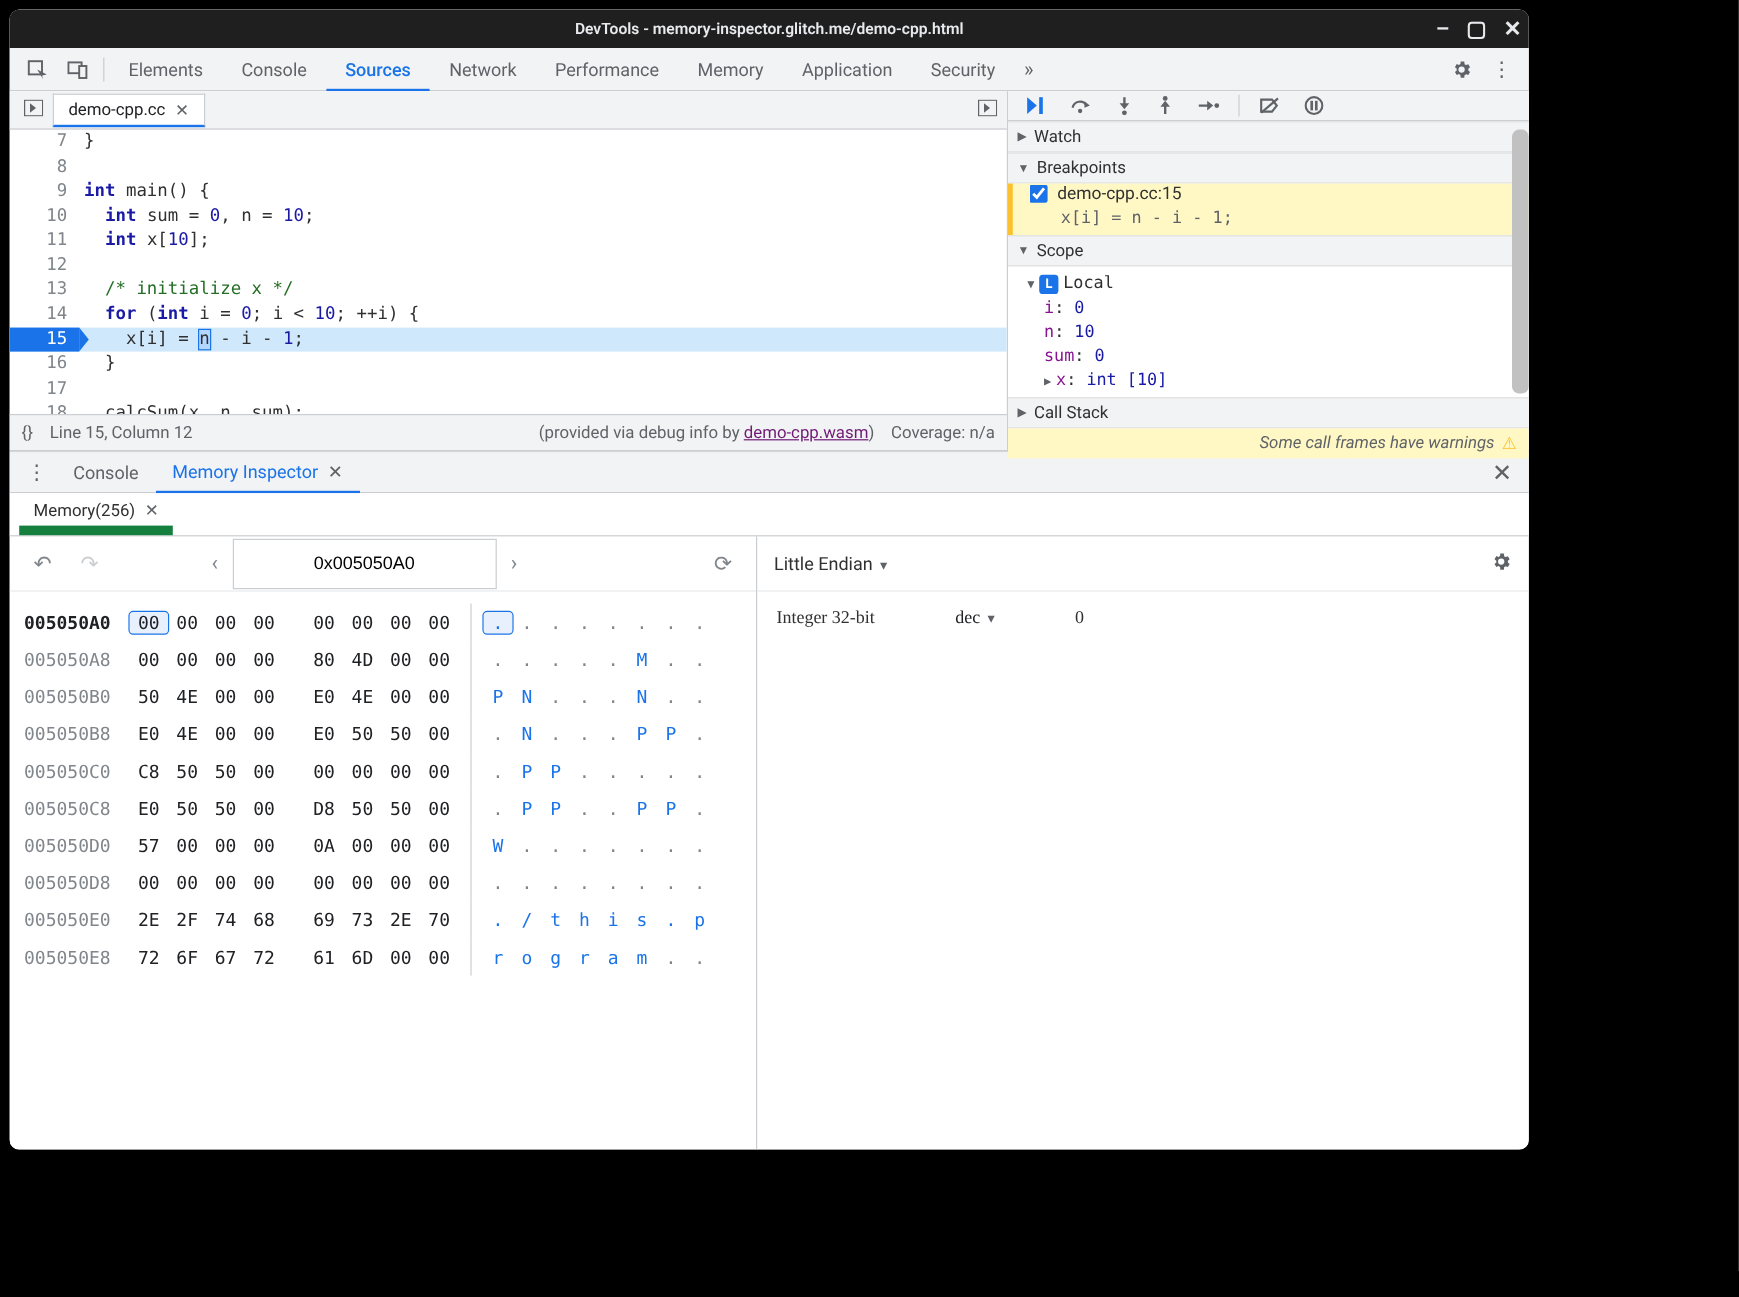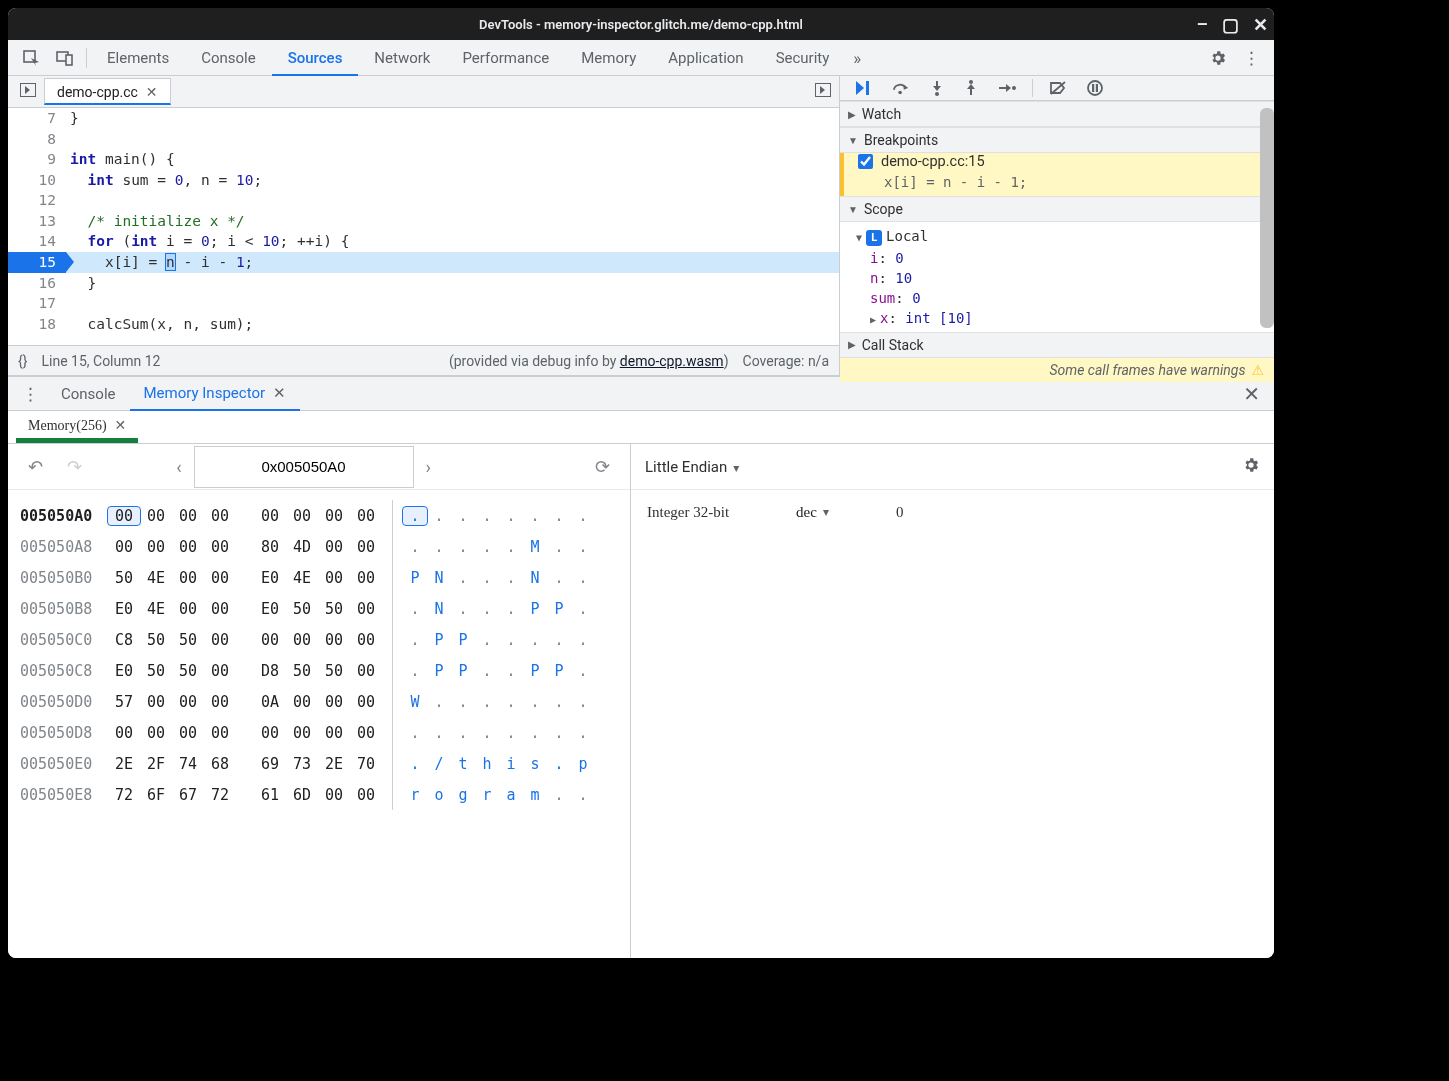--- a/index.html
+++ b/index.html
@@ -159,21 +159,21 @@
     height: 30px;
     display: flex;
     align-items: center;
     padding: 0 10px;
     font-size: 14px;
     color: #5f6368;
     gap: 14px;
   }
   .editor-status .lbl { color: #5f6368; }
   .editor-status .spacer { flex:1; }
-  .editor-status a { color: #0f172a; text-decoration: underline; }
+  .editor-status a { color: #701a75; text-decoration: underline; }
 
   
   .debug-pane {
     width: 434px;
     display: flex;
     flex-direction: column;
     background: #fff;
     position: relative;
   }
   .debug-toolbar {
@@ -253,22 +253,22 @@
   .drawer-tabs .dtab { padding:0 14px; height:34px; line-height:34px; font-size:15px; color:#5f6368;}
   .drawer-tabs .dtab.active { color:#1a73e8; border-bottom:2px solid #1a73e8; display:flex; align-items:center; gap:8px;}
   .drawer-tabs .spacer{flex:1;}
   .drawer-tabs .close{ color:#5f6368; font-size:20px; padding:0 8px;}
 
   .mem-tab-row{
     background:#fff; border-bottom:1px solid #cacdd1;
     display:flex; align-items:center; padding-left:8px;
   }
   .mem-tab{
-    padding:6px 12px 4px 12px; border-bottom:5px solid #15803d;
-    font-size:14px; display:flex; align-items:center; gap:8px;font-family:Liberation Serif, serif;
+    padding:6px 12px 4px 12px; border-bottom:8px solid #15803d;
+    font-size:14px; display:flex; align-items:center; gap:8px;
   }
 
   .mem-split{ flex:1; display:flex; }
   .hex-pane{
     width:623px; border-right:1px solid #cacdd1;
     display:flex; flex-direction:column;
   }
   .hex-toolbar{
     height:46px; display:flex; align-items:center; gap:8px;
     padding:0 12px; border-bottom:1px solid #e8eaed;
@@ -389,20 +389,24 @@
             <div class="gutter">8</div>
             <div class="code-text"></div>
           </div>
           <div class="code-line">
             <div class="gutter">9</div>
             <div class="code-text"><span class="kw">int</span> main() {</div>
           </div>
           <div class="code-line">
             <div class="gutter">10</div>
             <div class="code-text">  <span class="kw">int</span> sum = <span class="num">0</span>, n = <span class="num">10</span>;</div>
+          </div>
+          <div class="code-line">
+            <div class="gutter">11</div>
+            <div class="code-text">  <span class="kw">int</span> x[<span class="num">10</span>];</div>
           </div>
           <div class="code-line">
             <div class="gutter">12</div>
             <div class="code-text"></div>
           </div>
           <div class="code-line">
             <div class="gutter">13</div>
             <div class="code-text">  <span class="cm">/* initialize x */</span></div>
           </div>
           <div class="code-line">

